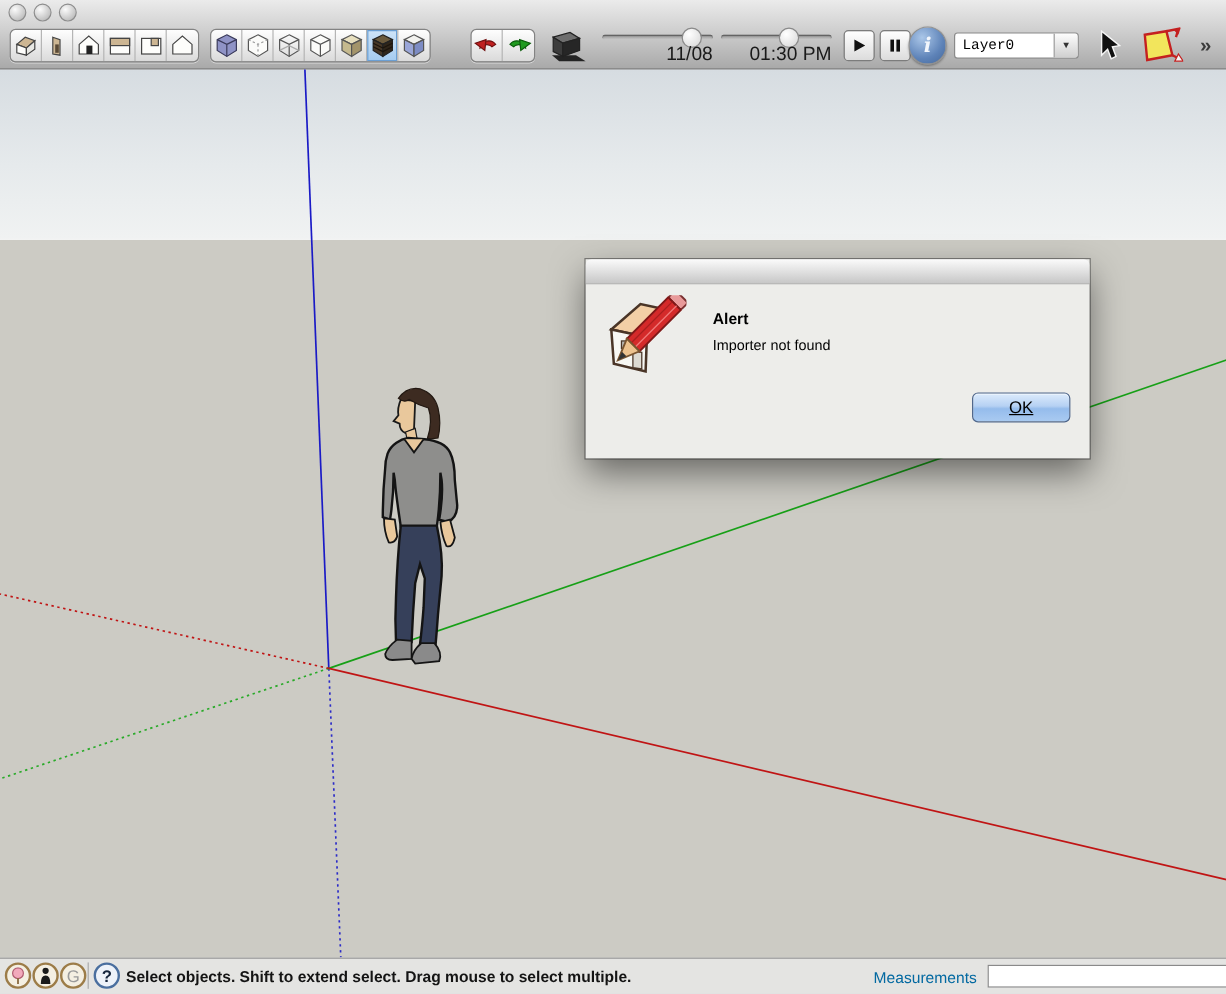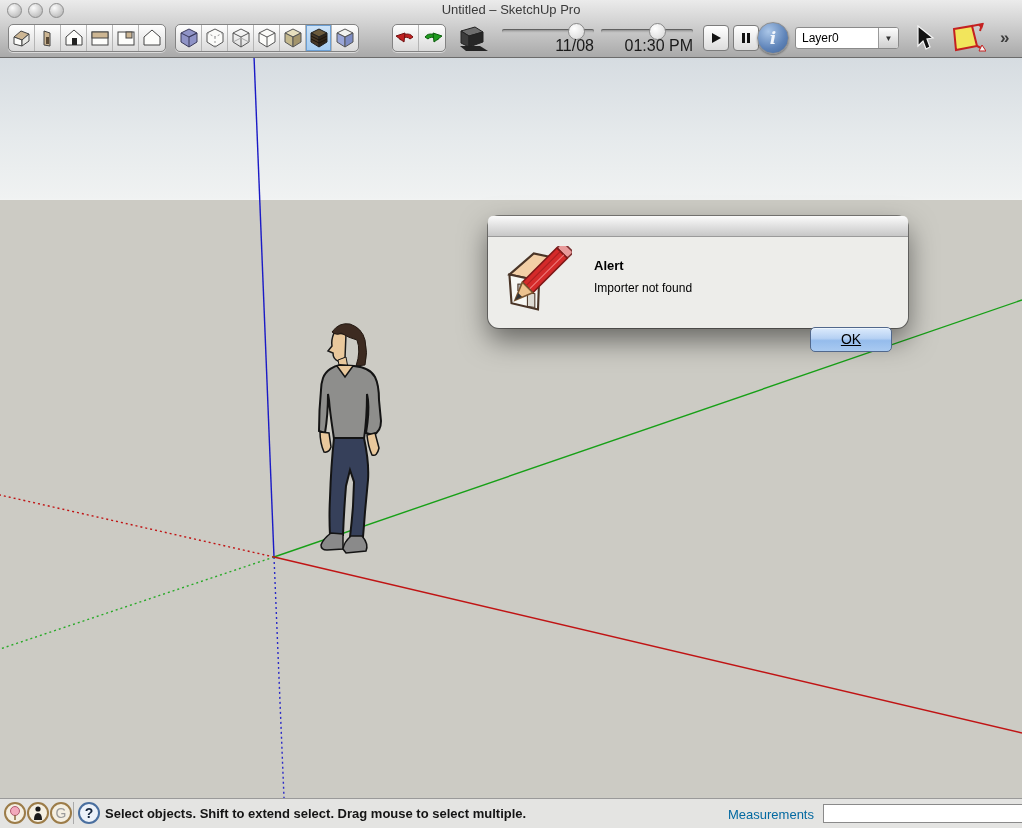--- a/index.html
+++ b/index.html
@@ -47,21 +47,21 @@
   .overflow{font-size:17px;font-weight:bold;color:#3c3c3c;letter-spacing:-1px;}
 
   
   .viewport{position:absolute;left:0;top:58px;width:1022px;height:740px;
             background:linear-gradient(#d6dce1 0px,#e6eaec 80px,#f0f2f2 140px,#f3f4f3 142px,#cccbc4 142px,#cccbc4 100%);}
   .axes,.figure{position:absolute;}
   .axes{left:0;top:0;}
   .figure{left:310px;top:262px;}
 
   
-  .dialog{position:absolute;left:488px;top:216px;width:420px;height:112px;border-radius:11px;
+  .dialog{position:absolute;left:488px;top:216px;width:420px;height:166px;border-radius:0;
           background:#ededea;box-shadow:0 12px 28px rgba(0,0,0,.5),0 0 0 1px rgba(60,60,60,.55);z-index:20;}
   .dialog .dtitle{height:20px;border-radius:5px 5px 0 0;border-bottom:1px solid #9a9a9a;
                   background:linear-gradient(#fbfbfb,#c7c7c7);}
   .dialog .dicon{position:absolute;left:16px;top:30px;}
   .dialog .dhead{position:absolute;left:106px;top:42px;font-size:13px;font-weight:bold;color:#000;}
   .dialog .dmsg{position:absolute;left:106px;top:65px;font-size:12px;color:#000;}
   .ok-btn{position:absolute;left:322px;top:111px;width:80px;height:23px;border-radius:5px;
           border:1px solid #51688c;color:#000;font-size:14px;text-align:center;line-height:22px;
           background:linear-gradient(#dcebfc,#b6d1f3 45%,#95bcec 55%,#a9caf1);
           box-shadow:inset 0 1px 0 #edf5fd;text-decoration:underline;}
@@ -83,21 +83,20 @@
 <body>
 
 <div class="app">
 
   <div class="header">
     <div class="traffic">
       <div class="light"></div>
       <div class="light"></div>
       <div class="light"></div>
     </div>
-    <div class="win-title">Untitled – SketchUp Pro</div>
 
     <div class="tb" style="left:8px;">
       <div class="seg-group">
         <div class="seg-btn">
           <svg width="22" height="20">
               <polygon points="3,9 10,3 18,6 11,12" fill="#cdb693" stroke="#444"></polygon>
               <polygon points="3,9 11,12 11,18 3,16" fill="#fdfdfb" stroke="#444"></polygon>
               <polygon points="11,12 18,6 18,13 11,18" fill="#e8e8e4" stroke="#444"></polygon>
             </svg>
         </div>
@@ -240,21 +239,21 @@
             <rect x="2" y="1" width="3" height="10" fill="#111"></rect>
             <rect x="7" y="1" width="3" height="10" fill="#111"></rect>
           </svg>
       </div>
     </div>
 
     <div class="tb" style="left:757px;">
       <div class="info-btn">i</div>
     </div>
 
-    <div class="tb" style="left:795px;">
+    <div class="tb" style="left:795px;font-family:Liberation Mono, monospace;">
       <div class="layer-combo">
         <div class="val">Layer0</div>
         <div class="dd">▼</div>
       </div>
     </div>
 
     <div class="tb" style="left:913px;">
       <svg width="22" height="26">
         <polygon points="5,1 5,21 10,16 13,24 17,22 14,14 20,13" fill="#111" stroke="#f5f5f5" stroke-width="1.2"></polygon>
       </svg>

